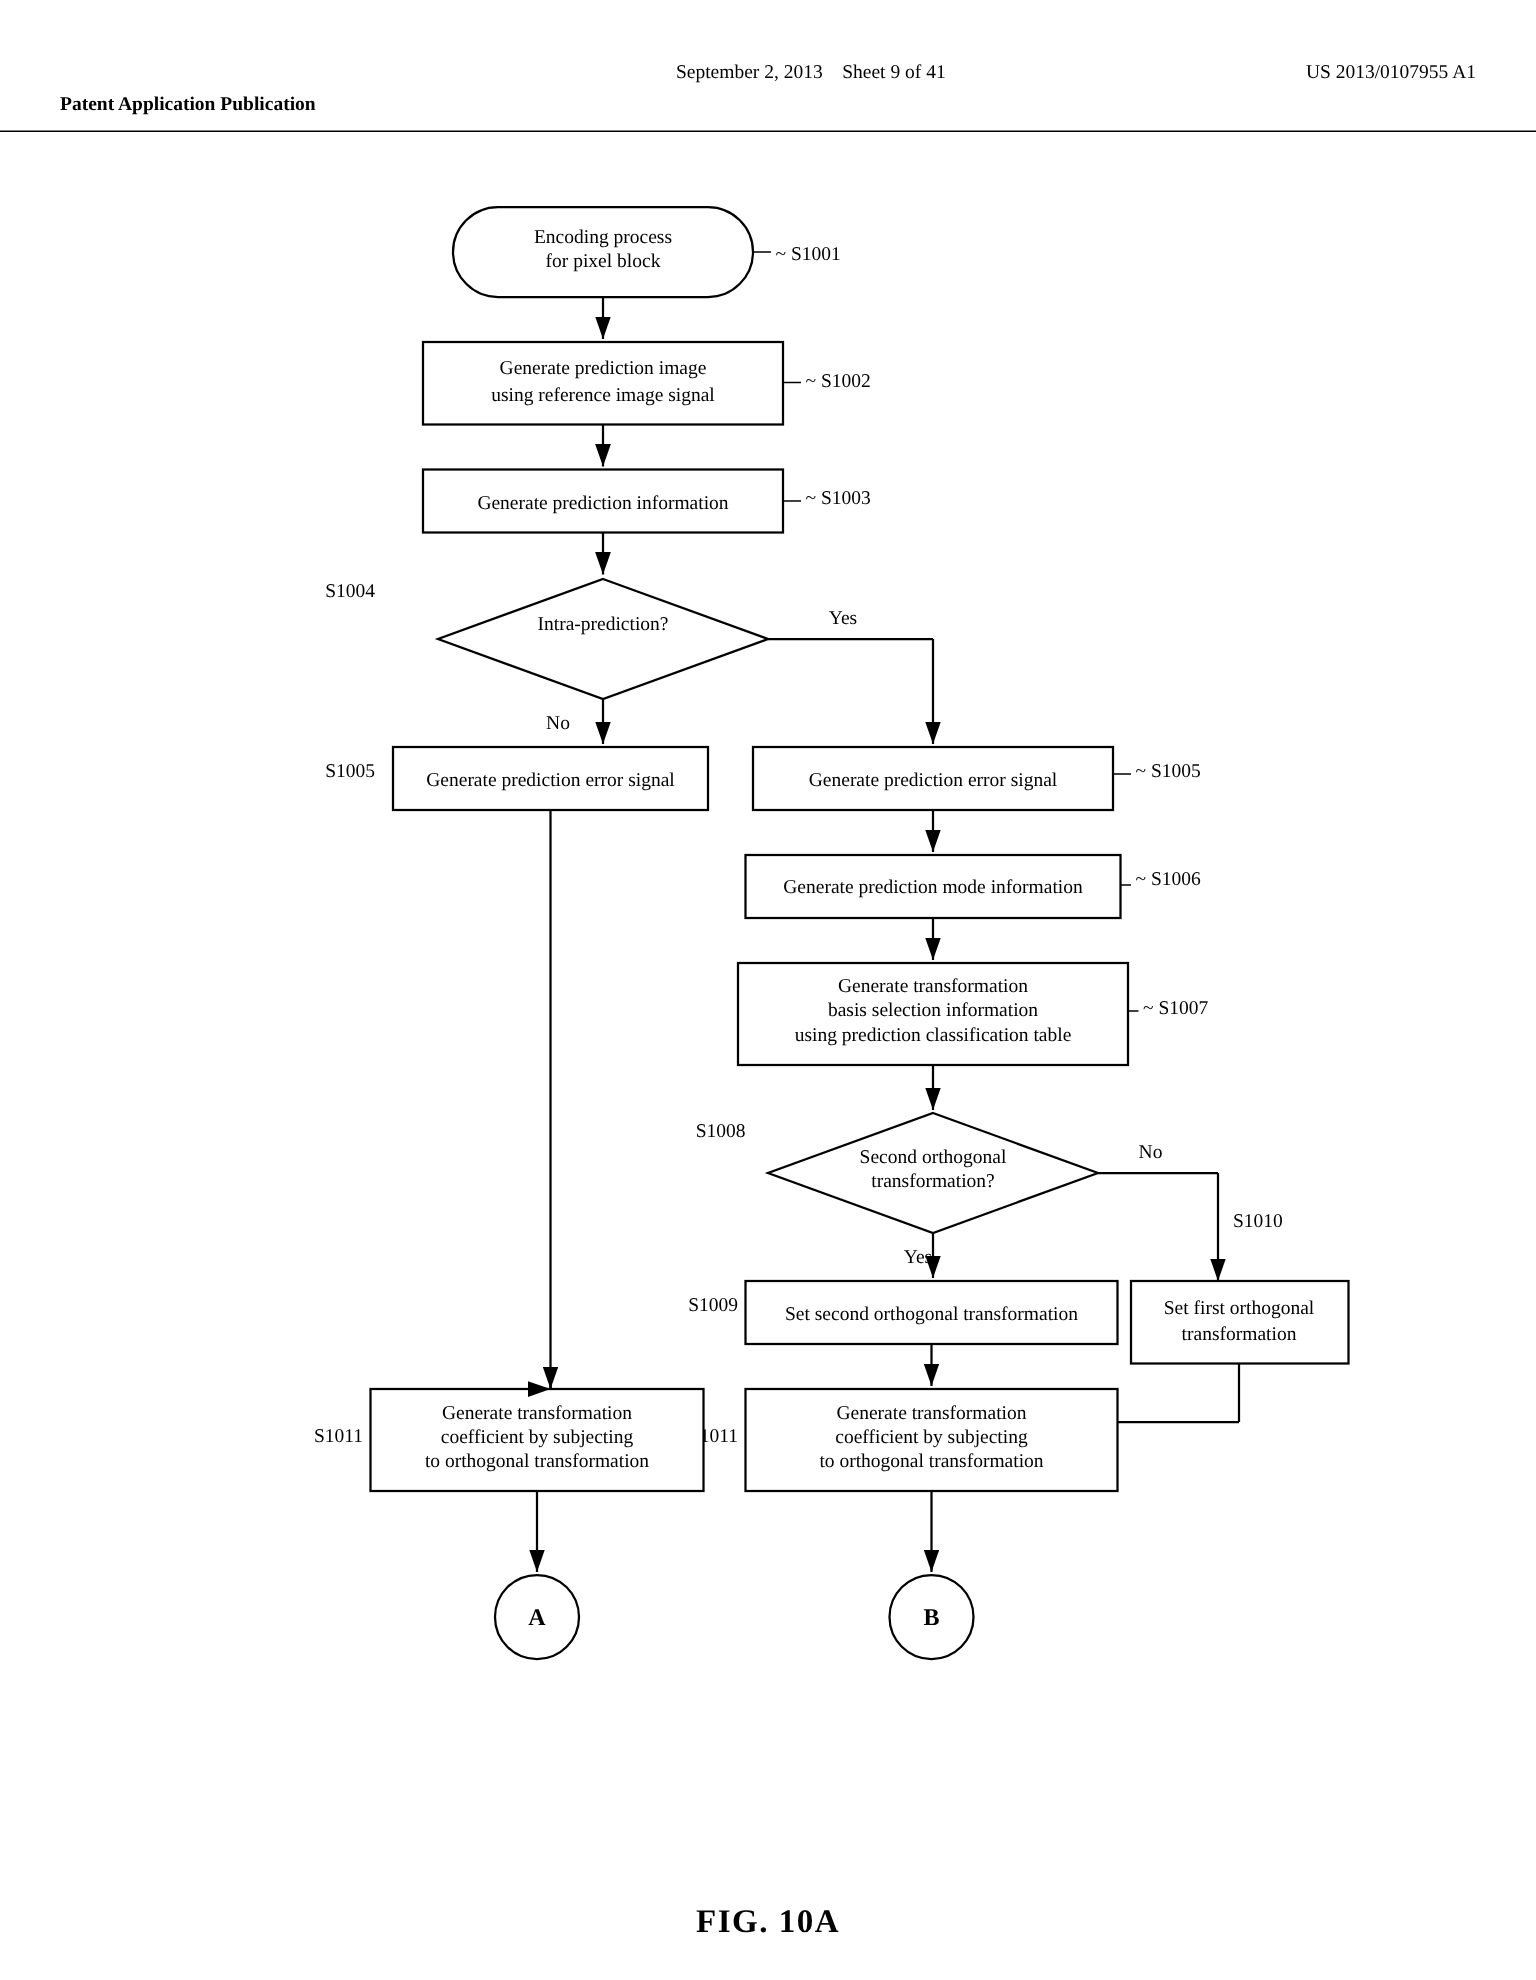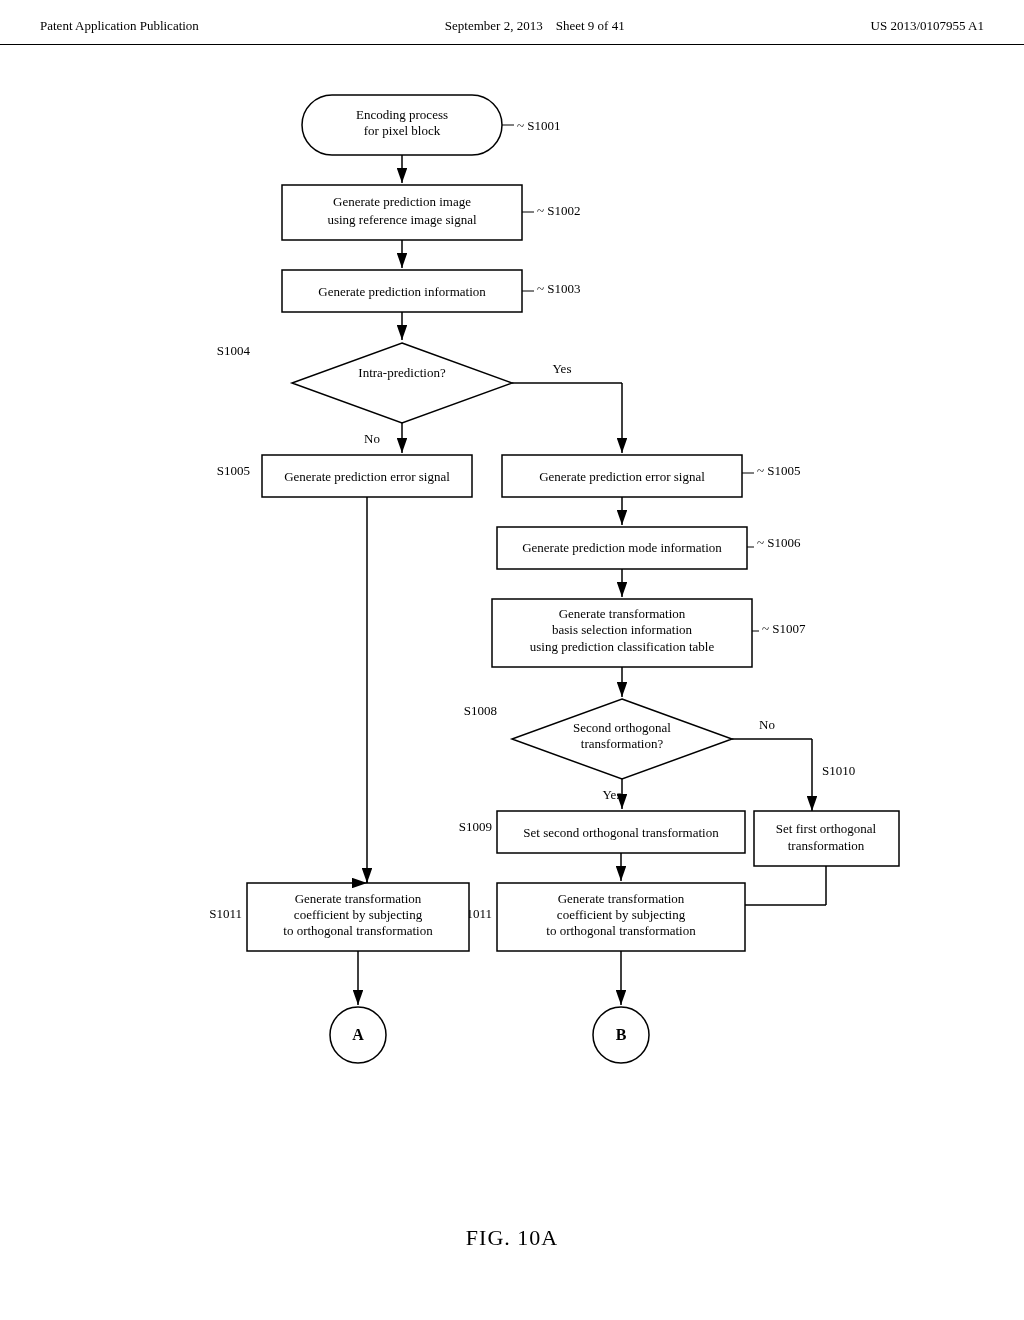--- a/index.html
+++ b/index.html
@@ -13,41 +13,41 @@
 
     
     .page-header {
       display: flex;
       justify-content: space-between;
       align-items: center;
       padding: 18px 40px 10px 40px;
       border-bottom: 1px solid #000;
       font-size: 13px;
     }
-    .header-left { font-weight: normal; }
+    .header-left { font-weight: bold; margin-top: 43px; }
     .header-center { text-align: center; }
     .header-right { font-weight: normal; }
 
     
     .diagram-area {
       padding: 30px 60px;
       position: relative;
     }
 
     
     .flowchart-svg {
       display: block;
       margin: 0 auto;
     }
 
     
     .figure-label {
       text-align: center;
       font-size: 22px;
-      font-weight: normal;
+      font-weight: bold;
       margin-top: 20px;
       letter-spacing: 1px;
     }
   </style>
 </head>
 <body>
 
 <div class="page-header">
   <div class="header-left">Patent Application Publication</div>
   <div class="header-center">

